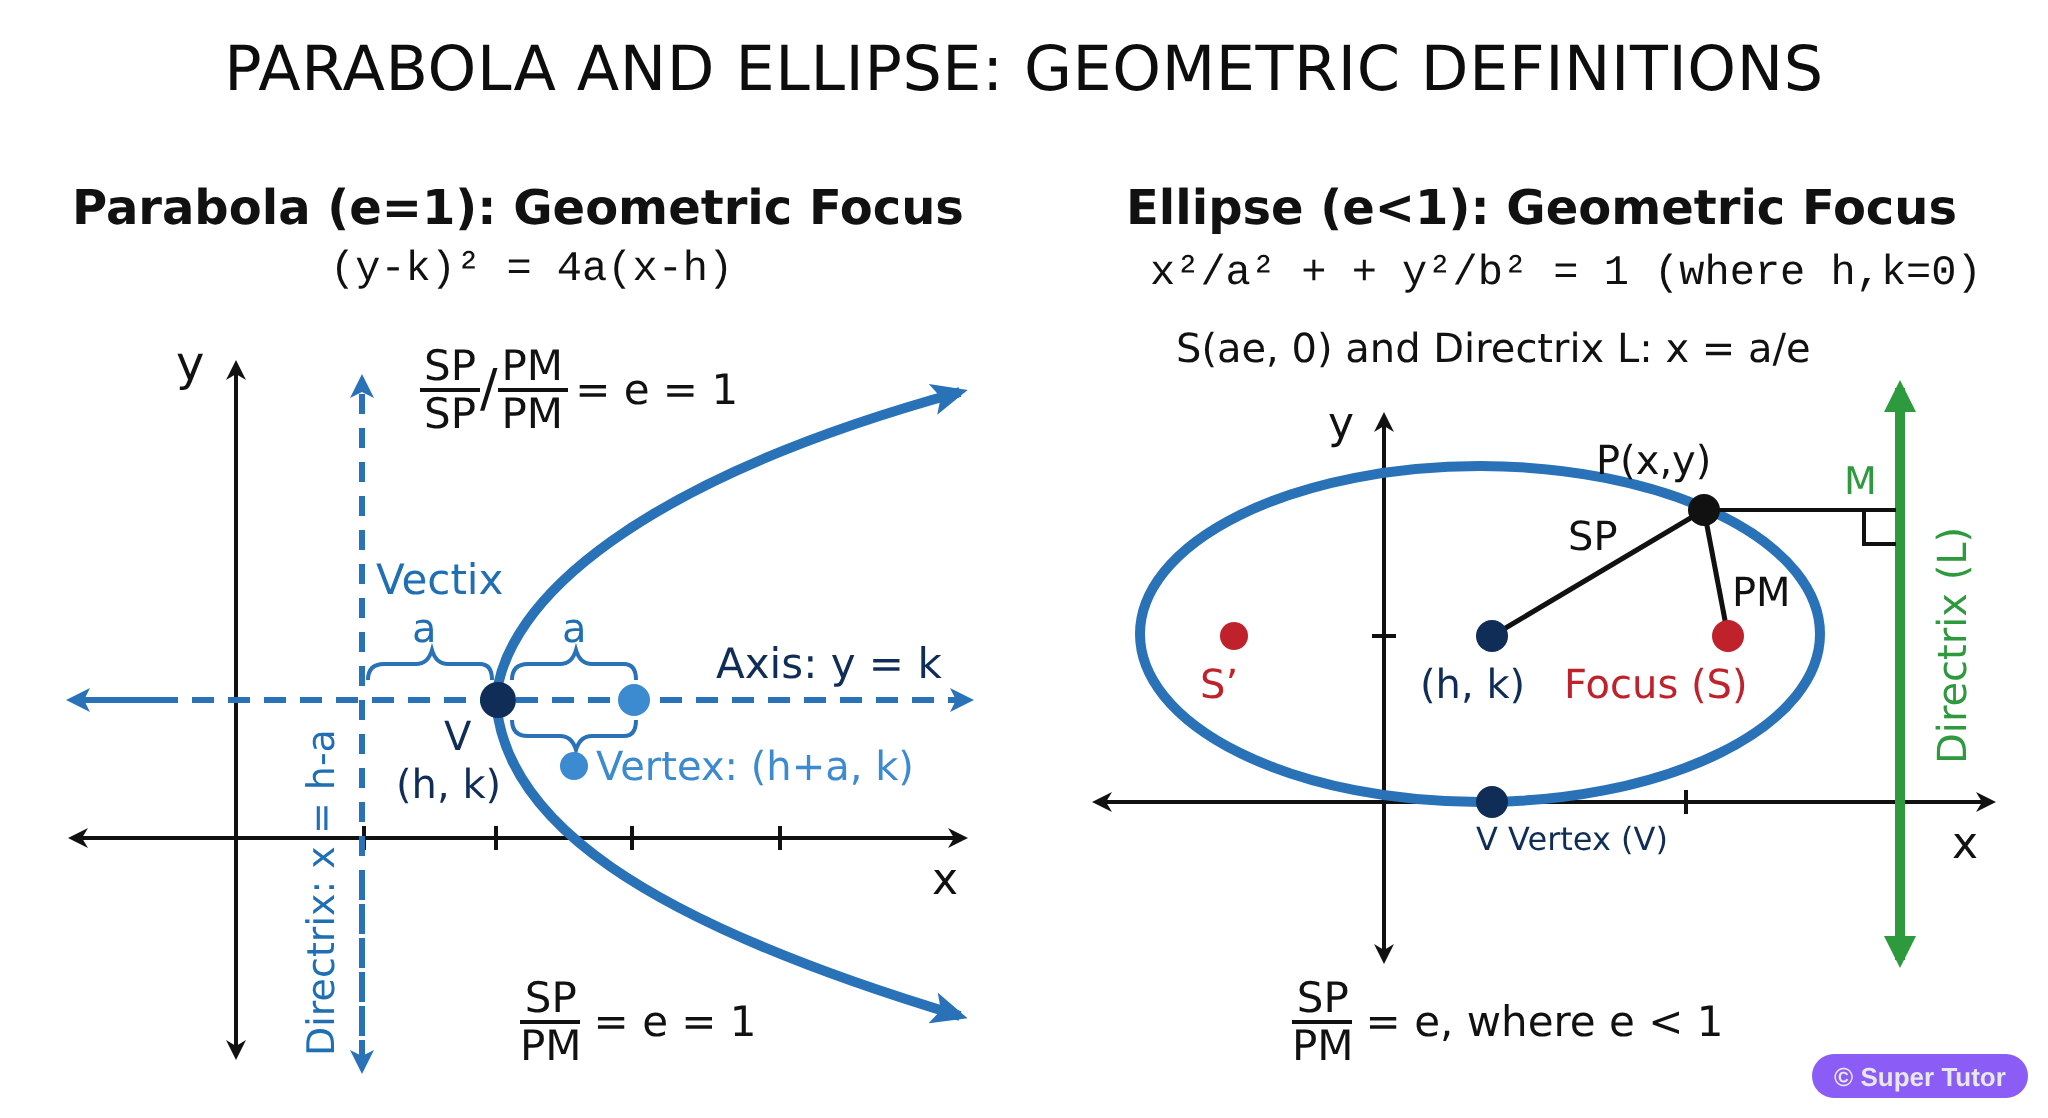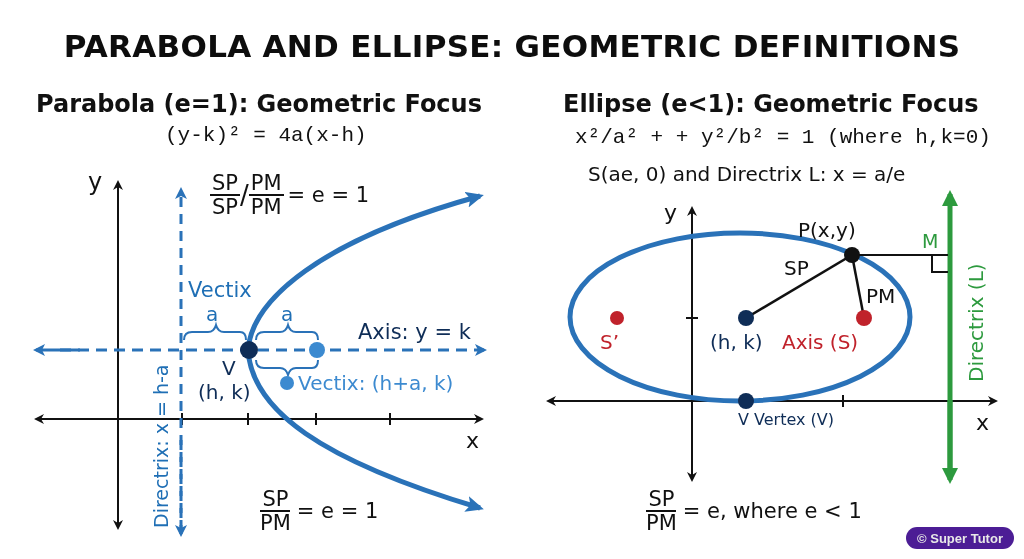--- a/index.html
+++ b/index.html
@@ -1,33 +1,33 @@
 <!DOCTYPE html>
 <html><head>
 <meta charset="utf-8">
 <style>
   html, body { margin: 0; padding: 0; background: #ffffff; }
   body { width: 1024px; height: 559px; position: relative; overflow: hidden;
          font-family: "DejaVu Sans", sans-serif; color: #111; }
-  .title { position: absolute; left: 0; top: 28px; width: 1024px; text-align: center;
-           font-weight: bold; font-size: 31px; letter-spacing: 0.3px; color: #0d0d0d; }
+  .title { position: absolute; left: 0; top: 17px; width: 1024px; text-align: center;
+           font-weight: normal; font-size: 31px; letter-spacing: 0.3px; color: #0d0d0d; }
   .txt { position: absolute; white-space: nowrap; }
   .h2 { font-weight: bold; font-size: 24px; }
   .eq { font-size: 21px; font-family: Liberation Mono, monospace; }
   .frac { display: inline-flex; flex-direction: column; align-items: center; vertical-align: middle; line-height: 1.05; }
   .frac .num { border-bottom: 2px solid #111; padding: 0 2px; }
   .frac .den { padding: 0 2px; }
   .fracrow { position: absolute; display: flex; align-items: center; font-size: 21px; white-space: nowrap; }
   .lbl-blue { color: #1f6fb5; }
   .lbl-navy { color: #0f2d57; }
   .lbl-light { color: #3c8ad0; }
   .lbl-red { color: #c0222b; }
   .lbl-green { color: #2d9a3e; }
   .badge { position: absolute; left: 906px; top: 527px; width: 108px; height: 22px; border-radius: 11px;
-           background: #4c1d95; color: #e8e8e8; font-size: 13px; font-weight: bold;
+           background: #8b5cf6; color: #e8e8e8; font-size: 13px; font-weight: bold;
            display: flex; align-items: center; justify-content: center; font-family: "Liberation Sans", sans-serif; }
   svg.canvas { position: absolute; left: 0; top: 0; }
   .vert { position: absolute; transform-origin: left top; transform: rotate(-90deg); white-space: nowrap; }
 </style>
 </head>
 <body>
 
 <div class="title">PARABOLA AND ELLIPSE: GEOMETRIC DEFINITIONS</div>
 
 <svg class="canvas" width="1024" height="559" viewBox="0 0 1024 559">
@@ -124,21 +124,21 @@
   </span>
   <span style="margin-left:4px;">= e = 1</span>
 </div>
 
 <div class="txt lbl-blue" style="left:188px; top:278px; font-size:21px;text-align:right;">Vectix</div>
 <div class="txt lbl-blue" style="left:206px; top:302px; font-size:20px;">a</div>
 <div class="txt lbl-blue" style="left:281px; top:302px; font-size:20px;">a</div>
 <div class="txt lbl-navy" style="left:358px; top:320px; font-size:21px;">Axis: y = k</div>
 <div class="txt lbl-navy" style="left:222px; top:356px; font-size:20px;">V</div>
 <div class="txt lbl-navy" style="left:198px; top:380px; font-size:20px;">(h, k)</div>
-<div class="txt lbl-light" style="left:298px; top:371px; font-size:20px;">Vectix: (h+a, k)</div>
+<div class="txt lbl-light" style="left:298px; top:371px; font-size:20px;">Vertex: (h+a, k)</div>
 <div class="txt" style="left:466px; top:428px; font-size:22px;">x</div>
 <div class="vert lbl-blue" style="left:150px; top:528px; font-size:19px;">Directrix: x = h-a</div>
 
 <div class="fracrow" style="left:258px; top:488px;">
   <span class="frac">
     <span class="num">SP</span>
     <span class="den">PM</span>
   </span>
   <span style="margin-left:4px;">= e = 1</span>
 </div>
@@ -147,21 +147,21 @@
 <div class="txt eq" style="left:575px; top:126px;">x²/a² + + y²/b² = 1 (where h,k=0)</div>
 <div class="txt" style="left:588px; top:162px; font-size:20px;">S(ae, 0) and Directrix L: x = a/e</div>
 
 <div class="txt" style="left:664px; top:200px; font-size:22px;">y</div>
 <div class="txt" style="left:798px; top:218px; font-size:20px;">P(x,y)</div>
 <div class="txt lbl-green" style="left:922px; top:230px; font-size:19px;">M</div>
 <div class="txt" style="left:784px; top:256px; font-size:20px;">SP</div>
 <div class="txt" style="left:866px; top:284px; font-size:20px;">PM</div>
 <div class="txt lbl-red" style="left:600px; top:330px; font-size:20px;">S’</div>
 <div class="txt lbl-navy" style="left:710px; top:330px; font-size:20px;">(h, k)</div>
-<div class="txt lbl-red" style="left:782px; top:330px; font-size:20px;">Axis (S)</div>
+<div class="txt lbl-red" style="left:782px; top:330px; font-size:20px;">Focus (S)</div>
 <div class="txt lbl-navy" style="left:738px; top:410px; font-size:16px;">V Vertex (V)</div>
 <div class="txt" style="left:976px; top:410px; font-size:22px;">x</div>
 <div class="vert lbl-green" style="left:964px; top:382px; font-size:20px;">Directrix (L)</div>
 
 <div class="fracrow" style="left:644px; top:488px;">
   <span class="frac">
     <span class="num">SP</span>
     <span class="den">PM</span>
   </span>
   <span style="margin-left:4px;">= e,  where e &lt; 1</span>

